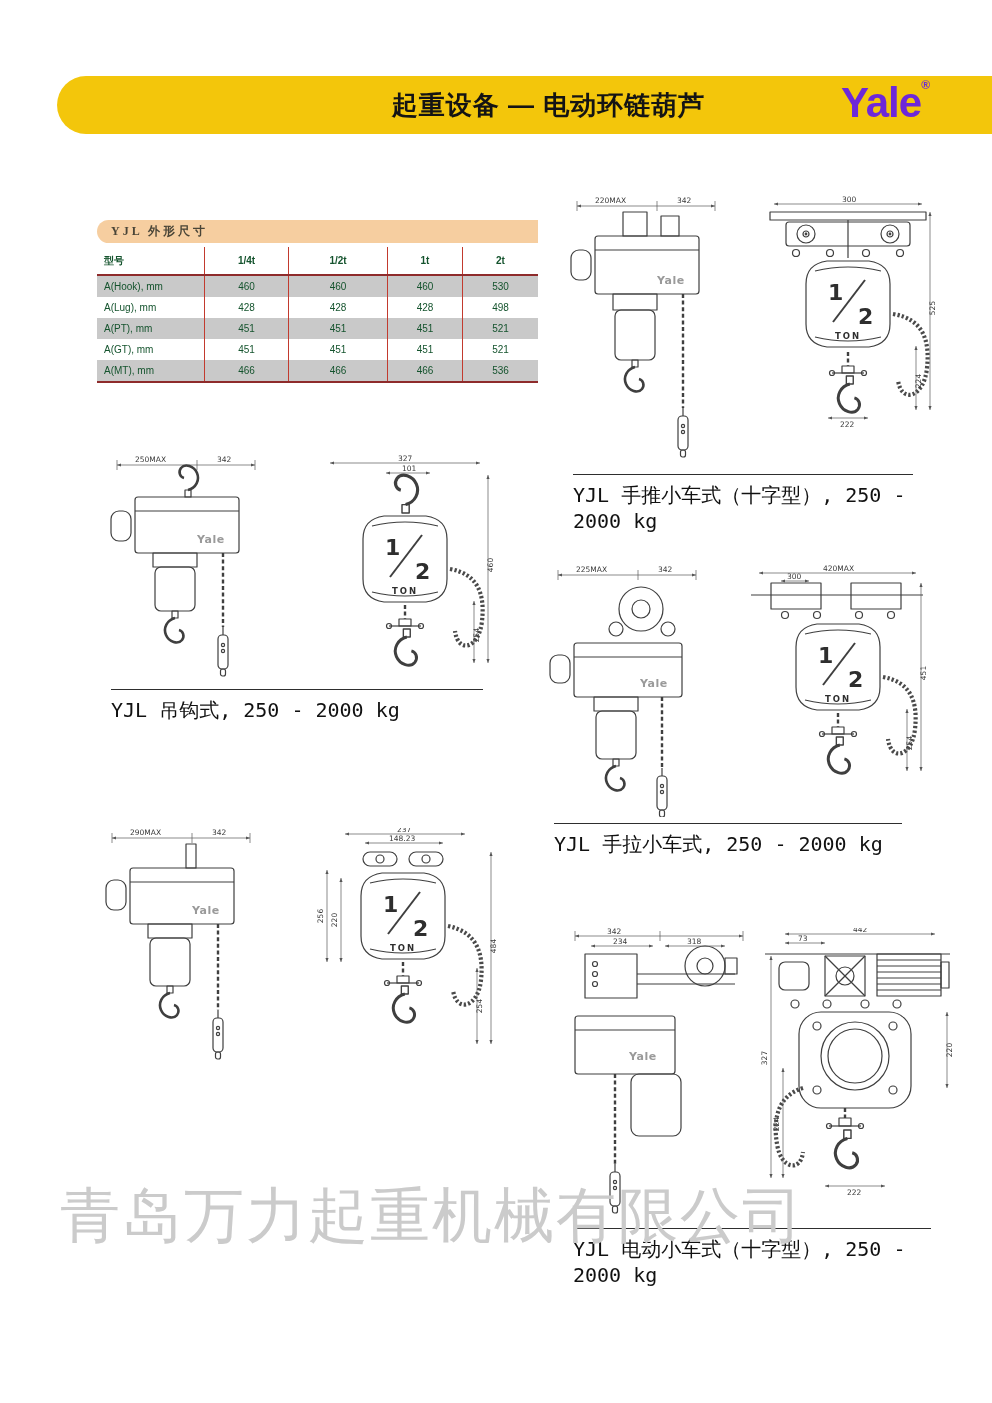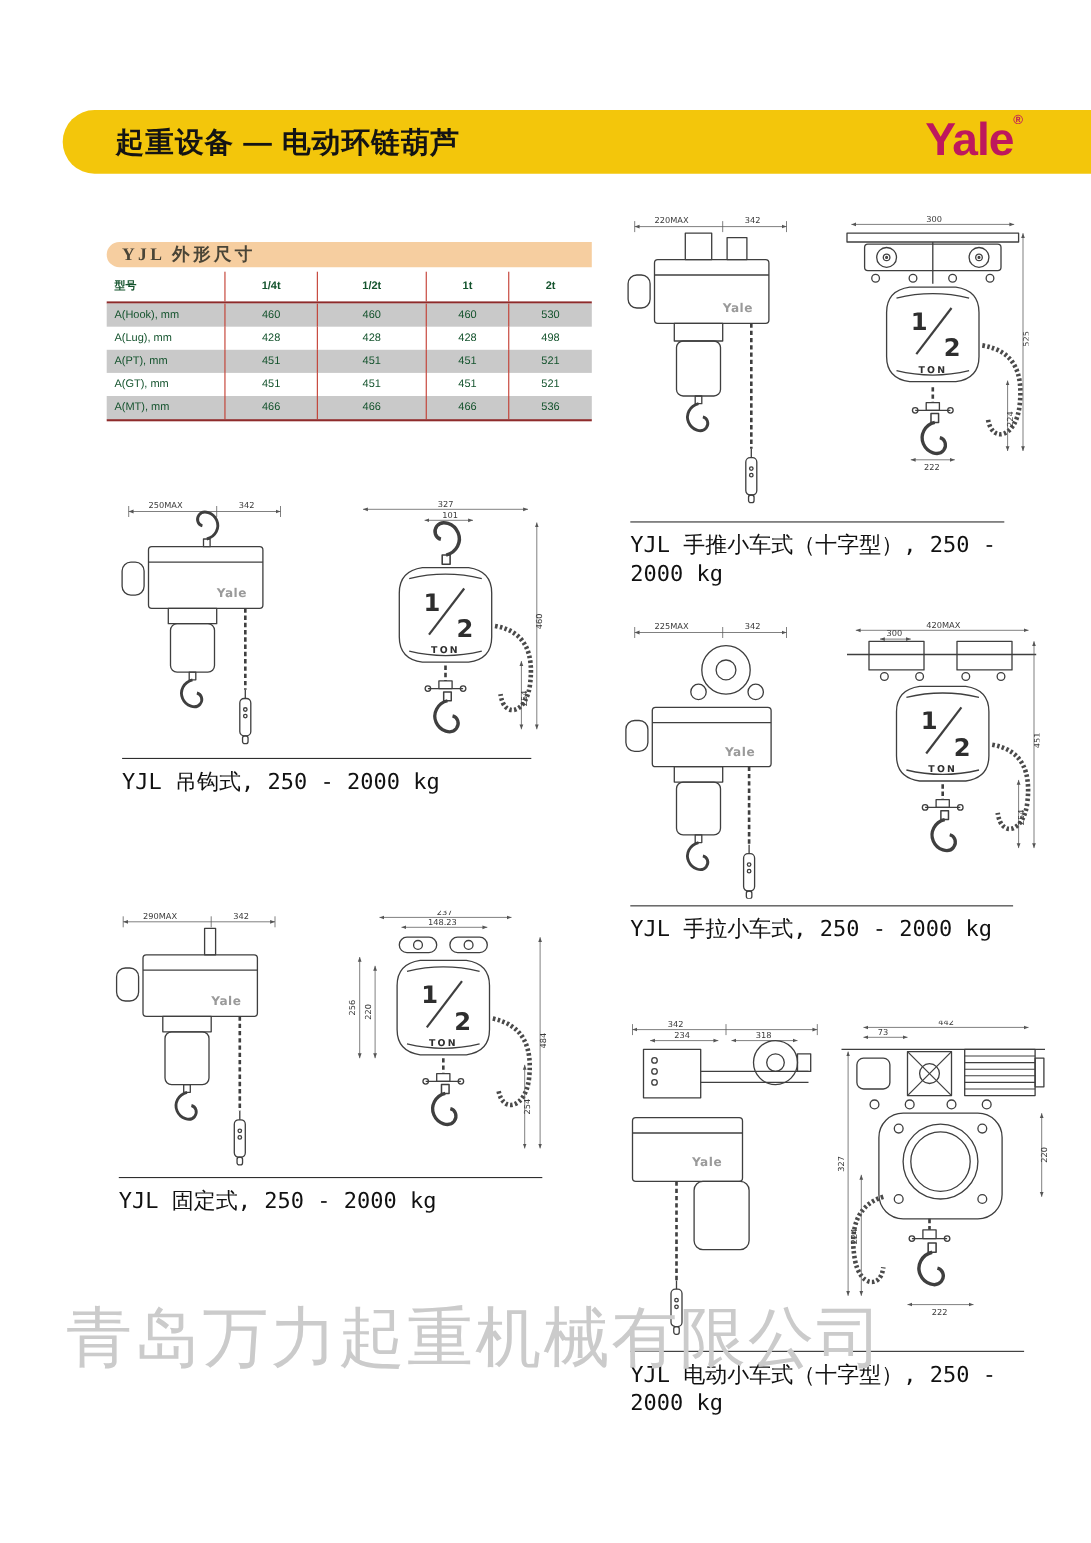--- a/index.html
+++ b/index.html
@@ -1,29 +1,29 @@
 <!DOCTYPE html>
 <html style="--accent-yellow: #F3C60B; --band-peach: #F6CEA0; --row-gray: #C9C9C9; --line-red: #C23A2E; --line-dark-red: #8E2B2B;"><head>
 <meta charset="utf-8">
 <style>
   html,body{margin:0;padding:0;background:#ffffff;}
   body{font-family:"Liberation Sans","DejaVu Sans",sans-serif;}
   #page{position:relative;width:992px;height:1403px;background:#fff;overflow:hidden;}
 
   
-  .header-bar{position:absolute;left:57px;top:100px;width:935px;height:58px;
-    background:var(--accent-yellow,#F3C60B);border-radius:29px 0 0 29px;display:flex;align-items:center;}
+  .header-bar{position:absolute;left:57px;top:76px;width:935px;height:58px;
+    background:var(--accent-yellow,#F3C60B);border-radius:29px 0 0 29px;display:flex;align-items:center;justify-content:center;}
   .header-title{margin-left:48px;font-size:26px;font-weight:bold;color:#141414;letter-spacing:1px;}
-  .yale-logo{position:absolute;right:62px;top:2px;color:#be185d;font-size:42px;font-weight:800;
+  .yale-logo{position:absolute;right:62px;top:2px;color:#6d28d9;font-size:42px;font-weight:800;
     letter-spacing:-1px;font-family:"Liberation Sans","DejaVu Sans",sans-serif;margin-left:40px;}
   .yale-logo sup{font-size:12px;font-weight:bold;vertical-align:28px;letter-spacing:0;}
 
   
   .band{position:absolute;left:97px;top:220px;width:441px;height:23px;background:var(--band-peach,#F6CEA0);
-    border-radius:12px 0 0 12px;line-height:23px;font-size:16px;font-weight:bold;color:#4a4537;
+    border-radius:12px 0 0 12px;line-height:23px;font-size:12px;font-weight:bold;color:#4a4537;
     padding-left:14px;box-sizing:border-box;letter-spacing:3px;font-family:"Liberation Serif","DejaVu Serif",serif;}
   .dims-table{position:absolute;left:97px;top:247px;width:441px;font-size:10px;color:#14532d;}
   .t-row{display:flex;width:441px;}
   .t-cell{box-sizing:border-box;height:21px;line-height:21px;text-align:center;border-right:1px solid var(--line-red,#C23A2E);}
   .t-cell:last-child{border-right:none;}
   .t-cell.c0{width:108px;text-align:left;padding-left:7px;}
   .t-cell.c1{width:84px;} .t-cell.c2{width:99px;} .t-cell.c3{width:75px;} .t-cell.c4{width:75px;}
   .t-head .t-cell{height:27px;line-height:27px;font-weight:bold;}
   .t-head{border-bottom:2px solid var(--line-dark-red,#8E2B2B);}
   .t-body .t-row:nth-child(odd){background:var(--row-gray,#C9C9C9);}
@@ -244,21 +244,21 @@
         <line class="dim" x1="154" y1="146" x2="154" y2="208" marker-start="url(#ar)" marker-end="url(#ar)"></line>
         <text class="dimt" text-anchor="middle" transform="translate(159,180) rotate(-90)">254</text>
       </g>
     </svg>
     <div class="cap" style="width:372px;margin-left:6px;">
       <div class="cap-rule"></div>
       <div class="cap-text">YJL 吊钩式, 250 - 2000 kg</div>
     </div>
   </div>
 
-  <div class="figure" style="left:565px;top:565px;width:380px;">
+  <div class="figure" style="left:546px;top:565px;width:380px;">
     <svg class="drawing" width="380" height="252" viewBox="0 0 380 252">
       <g>
         <line class="dim" x1="12" y1="10" x2="150" y2="10" marker-start="url(#ar)" marker-end="url(#ar)"></line>
         <line class="dim" x1="12" y1="5" x2="12" y2="15"></line>
         <line class="dim" x1="92" y1="5" x2="92" y2="15"></line>
         <line class="dim" x1="150" y1="5" x2="150" y2="15"></line>
         <text class="dimt" x="30" y="7">225MAX</text>
         <text class="dimt" x="112" y="7">342</text>
         <circle class="ln" cx="95" cy="44" r="22"></circle>
         <circle class="ln" cx="95" cy="44" r="9"></circle>
@@ -352,24 +352,20 @@
         <circle class="ln" cx="72" cy="155" r="2.5"></circle>
         <circle class="ln" cx="104" cy="155" r="2.5"></circle>
         <use href="#sym-hook" transform="translate(76,158) scale(1.15)"></use>
         <path class="loop" d="M133,98 c28,6 36,26 33,54 c-3,28 -25,33 -28,10"></path>
         <line class="dim" x1="176" y1="24" x2="176" y2="216" marker-start="url(#ar)" marker-end="url(#ar)"></line>
         <text class="dimt" text-anchor="middle" transform="translate(181,118) rotate(-90)">484</text>
         <line class="dim" x1="162" y1="140" x2="162" y2="216" marker-start="url(#ar)" marker-end="url(#ar)"></line>
         <text class="dimt" text-anchor="middle" transform="translate(167,178) rotate(-90)">254</text>
       </g>
     </svg>
-    <div class="cap" style="width:385px;margin-left:8px;">
-      <div class="cap-rule"></div>
-      <div class="cap-text">YJL 固定式, 250 - 2000 kg</div>
-    </div>
   </div>
 
   <div class="figure" style="left:565px;top:928px;width:390px;">
     <svg class="drawing" width="390" height="294" viewBox="0 0 390 294">
       <g>
         <line class="dim" x1="10" y1="8" x2="178" y2="8" marker-start="url(#ar)" marker-end="url(#ar)"></line>
         <line class="dim" x1="10" y1="3" x2="10" y2="13"></line>
         <line class="dim" x1="95" y1="3" x2="95" y2="13"></line>
         <line class="dim" x1="178" y1="3" x2="178" y2="13"></line>
         <text class="dimt" x="42" y="5.5">342</text>

